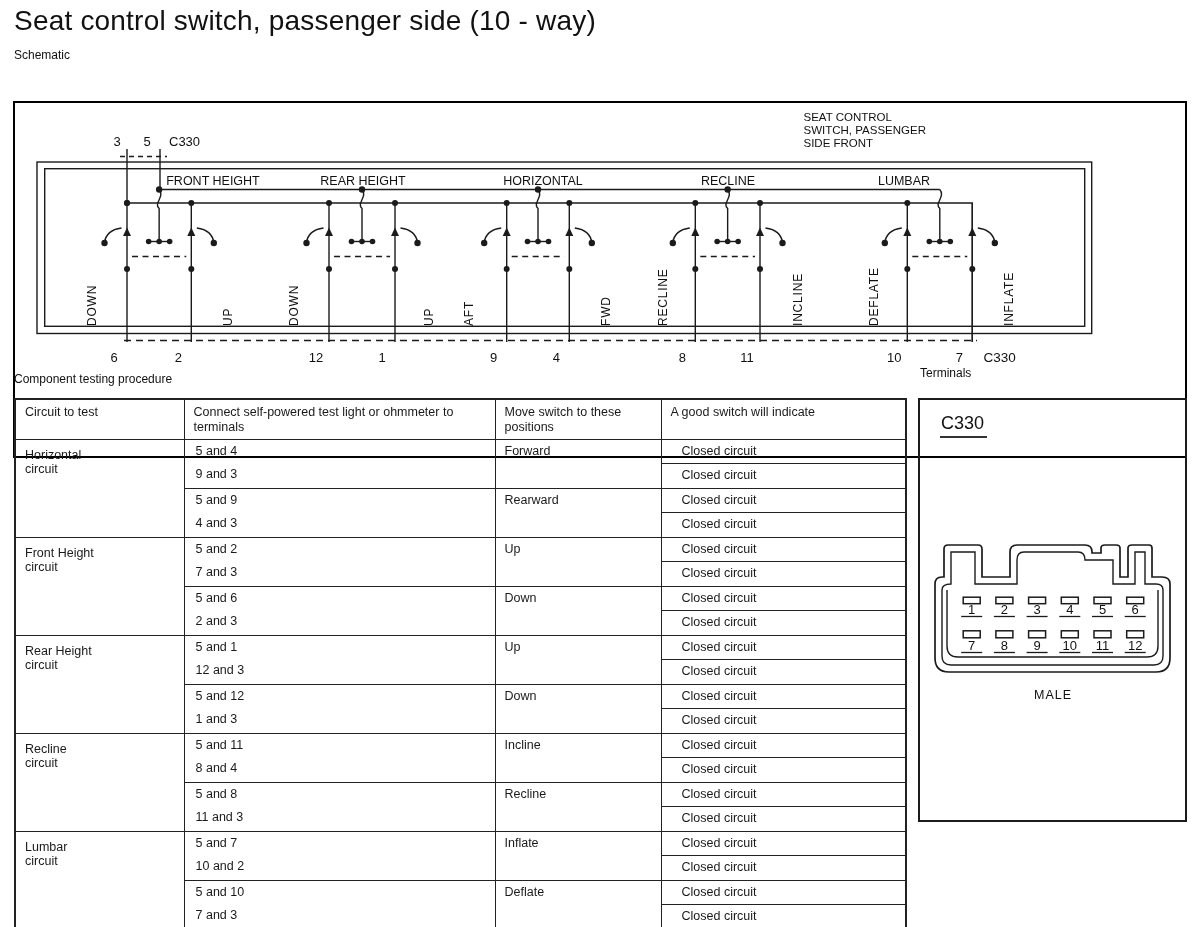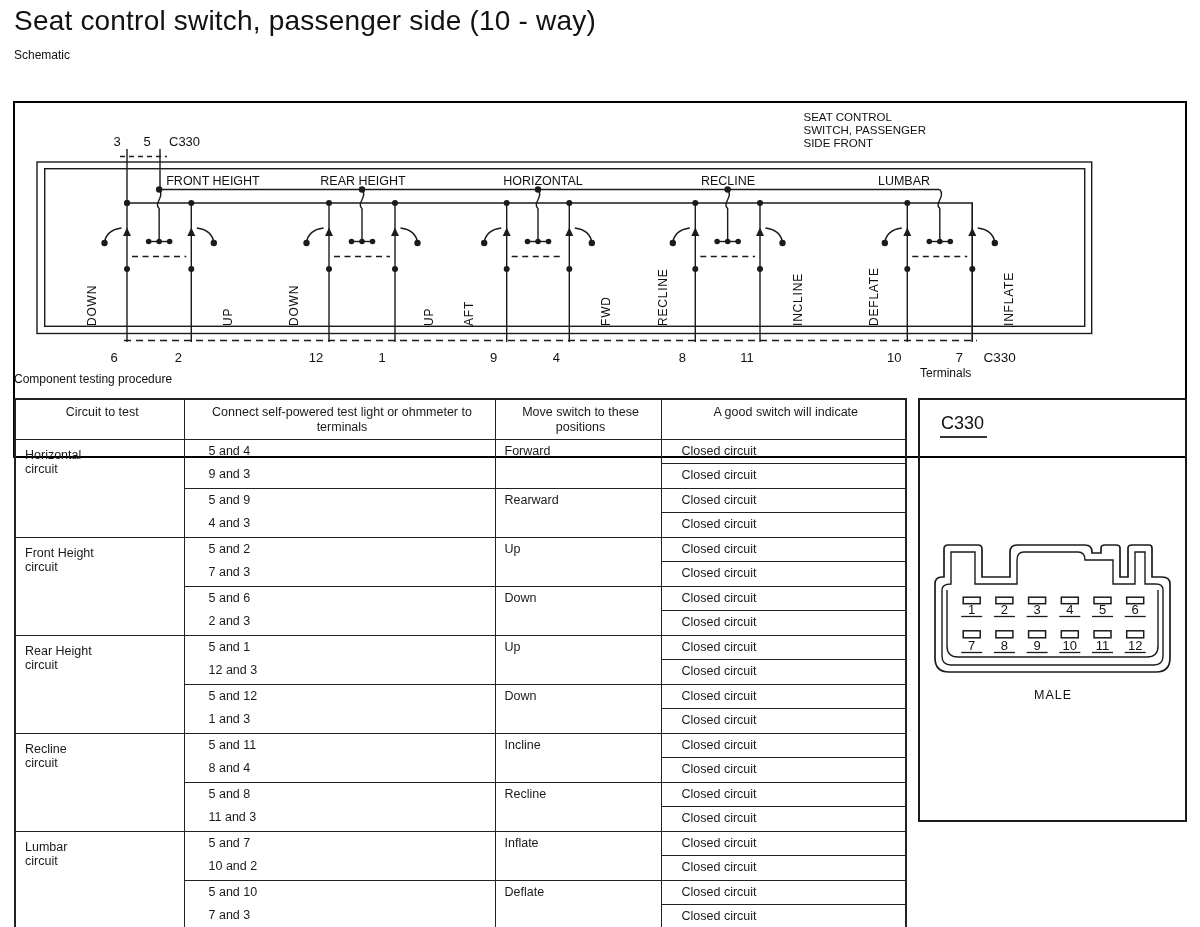--- a/index.html
+++ b/index.html
@@ -11,27 +11,27 @@
   .sec-head { font-size:12px; }
   #schematic-head { left:14px; top:48px; }
   #testing-head { left:14px; top:372px; }
   #terminals-head { left:920px; top:366px; }
   #schematic-frame { left:13px; top:76px; width:1174px; height:357px; border:2px solid #000000;margin-top:25px; }
   #schematic-svg { position:absolute; left:0; top:0; }
   #testing-table { left:14px; top:398px; }
   table { border-collapse:collapse; table-layout:fixed; width:891px; font-size:12.5px; color:#1a1a1a; }
   table, tr, td, th { border:0 solid #222; }
   table { border-width:2px; }
-  th { font-weight:normal; text-align:center; vertical-align:top; padding:5px 4px 0 9px; line-height:15px;
+  th { font-weight:normal; text-align:left; vertical-align:top; padding:5px 4px 0 9px; line-height:15px;
        border-bottom-width:1px; height:40px; }
   th.bdr, td.bdr { border-right-width:1px; }
   tr.datarow { height:23.6px; }
   td.c1 { vertical-align:top; padding:8px 2px 0 9px; line-height:14px; border-top-width:1px; }
   td.c2 { vertical-align:top; padding:0; border-top-width:1px; }
-  td.c2 .half { height:23.6px; line-height:23.6px; padding-left:24px; }
+  td.c2 .half { height:23.6px; line-height:23.6px; padding-left:11px; }
   td.c3 { vertical-align:top; padding:4px 2px 0 9px; border-top-width:1px;margin-top:32px; }
   td.c4 { padding:0 0 0 20px; line-height:23.5px; border-top-width:1px; }
   #terminals-box { left:918px; top:398px; width:269px; height:424px; border:2px solid #1b1b1b; }
   #terminals-c330 { position:absolute; left:20px; top:13px; font-size:18px; color:#111;
                     border-bottom:2px solid #333; padding:0 3px 2px 1px; }
   #connector-svg { position:absolute; left:0; top:0; }
   svg text { font-family:"Liberation Sans","DejaVu Sans",sans-serif; fill:#111; }
 </style>
 </head>
 <body>

